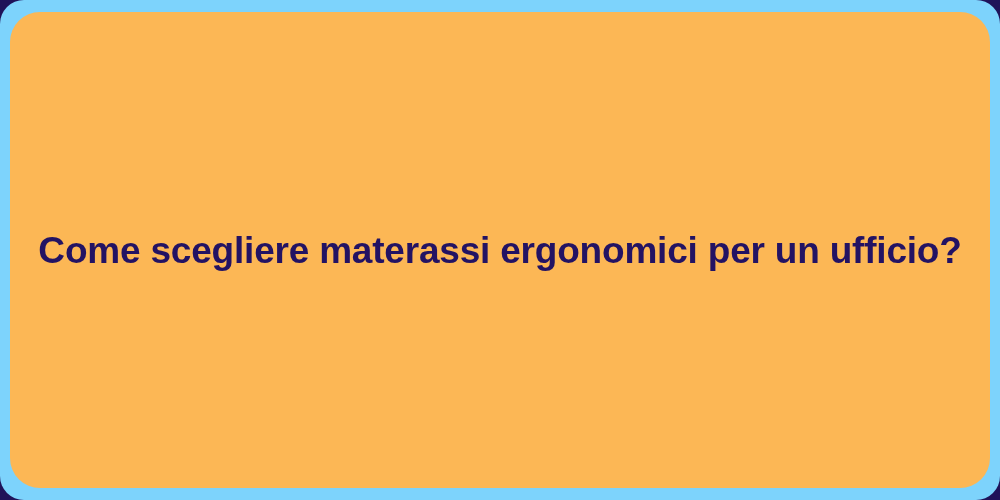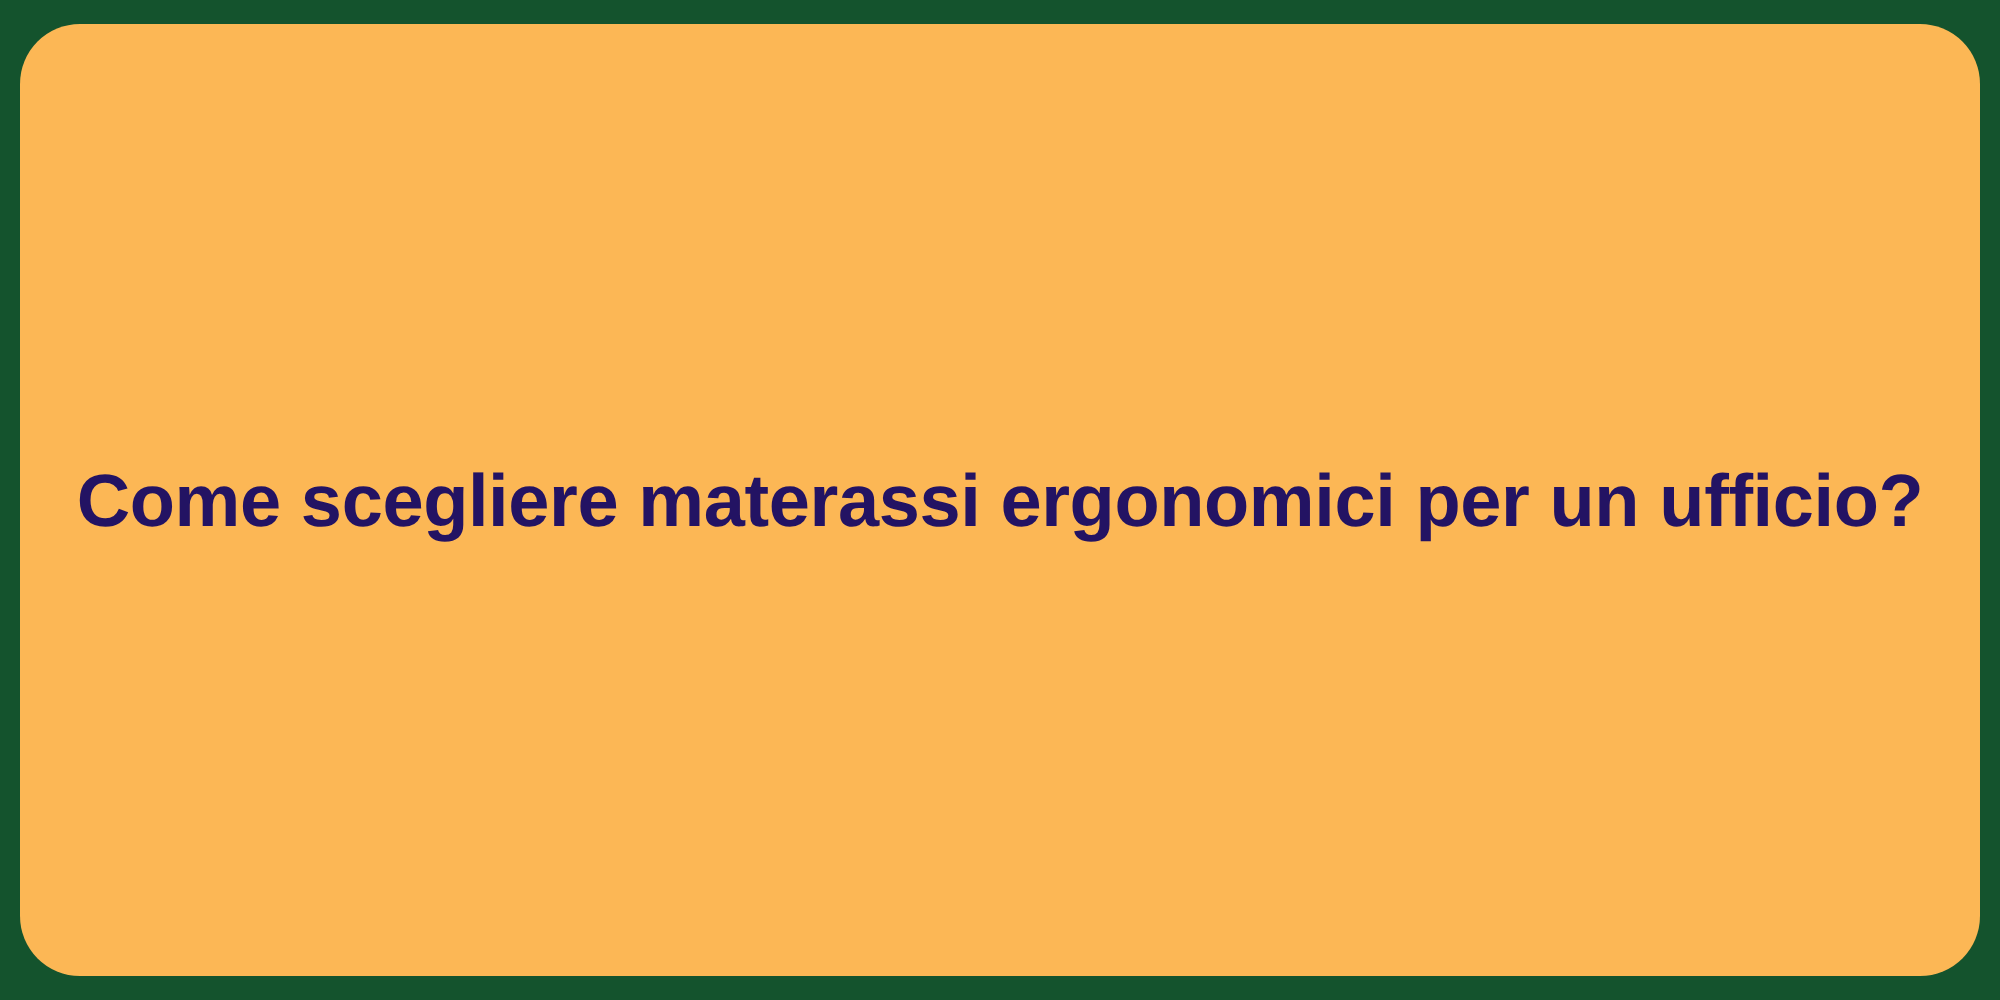--- a/index.html
+++ b/index.html
@@ -49,17 +49,17 @@
     line-height: 1.25;
     letter-spacing: -0.2px;
     text-align: center;
     white-space: nowrap;
     transform: translateY(1px);
   }
 </style>
 </head>
 <body style="background: rgb(31, 18, 89);">
 
-<div id="card-frame" style="background: #14532d;">
+<div id="card-frame" style="background: #7dd3fc; border-radius: 24px;">
   <div id="card-panel" style="background: rgb(252, 183, 85);">
     <h1 id="card-heading" style="color: rgb(35, 19, 99);">Come scegliere materassi ergonomici per un ufficio?</h1>
   </div>
 </div>
 
 </body></html>

